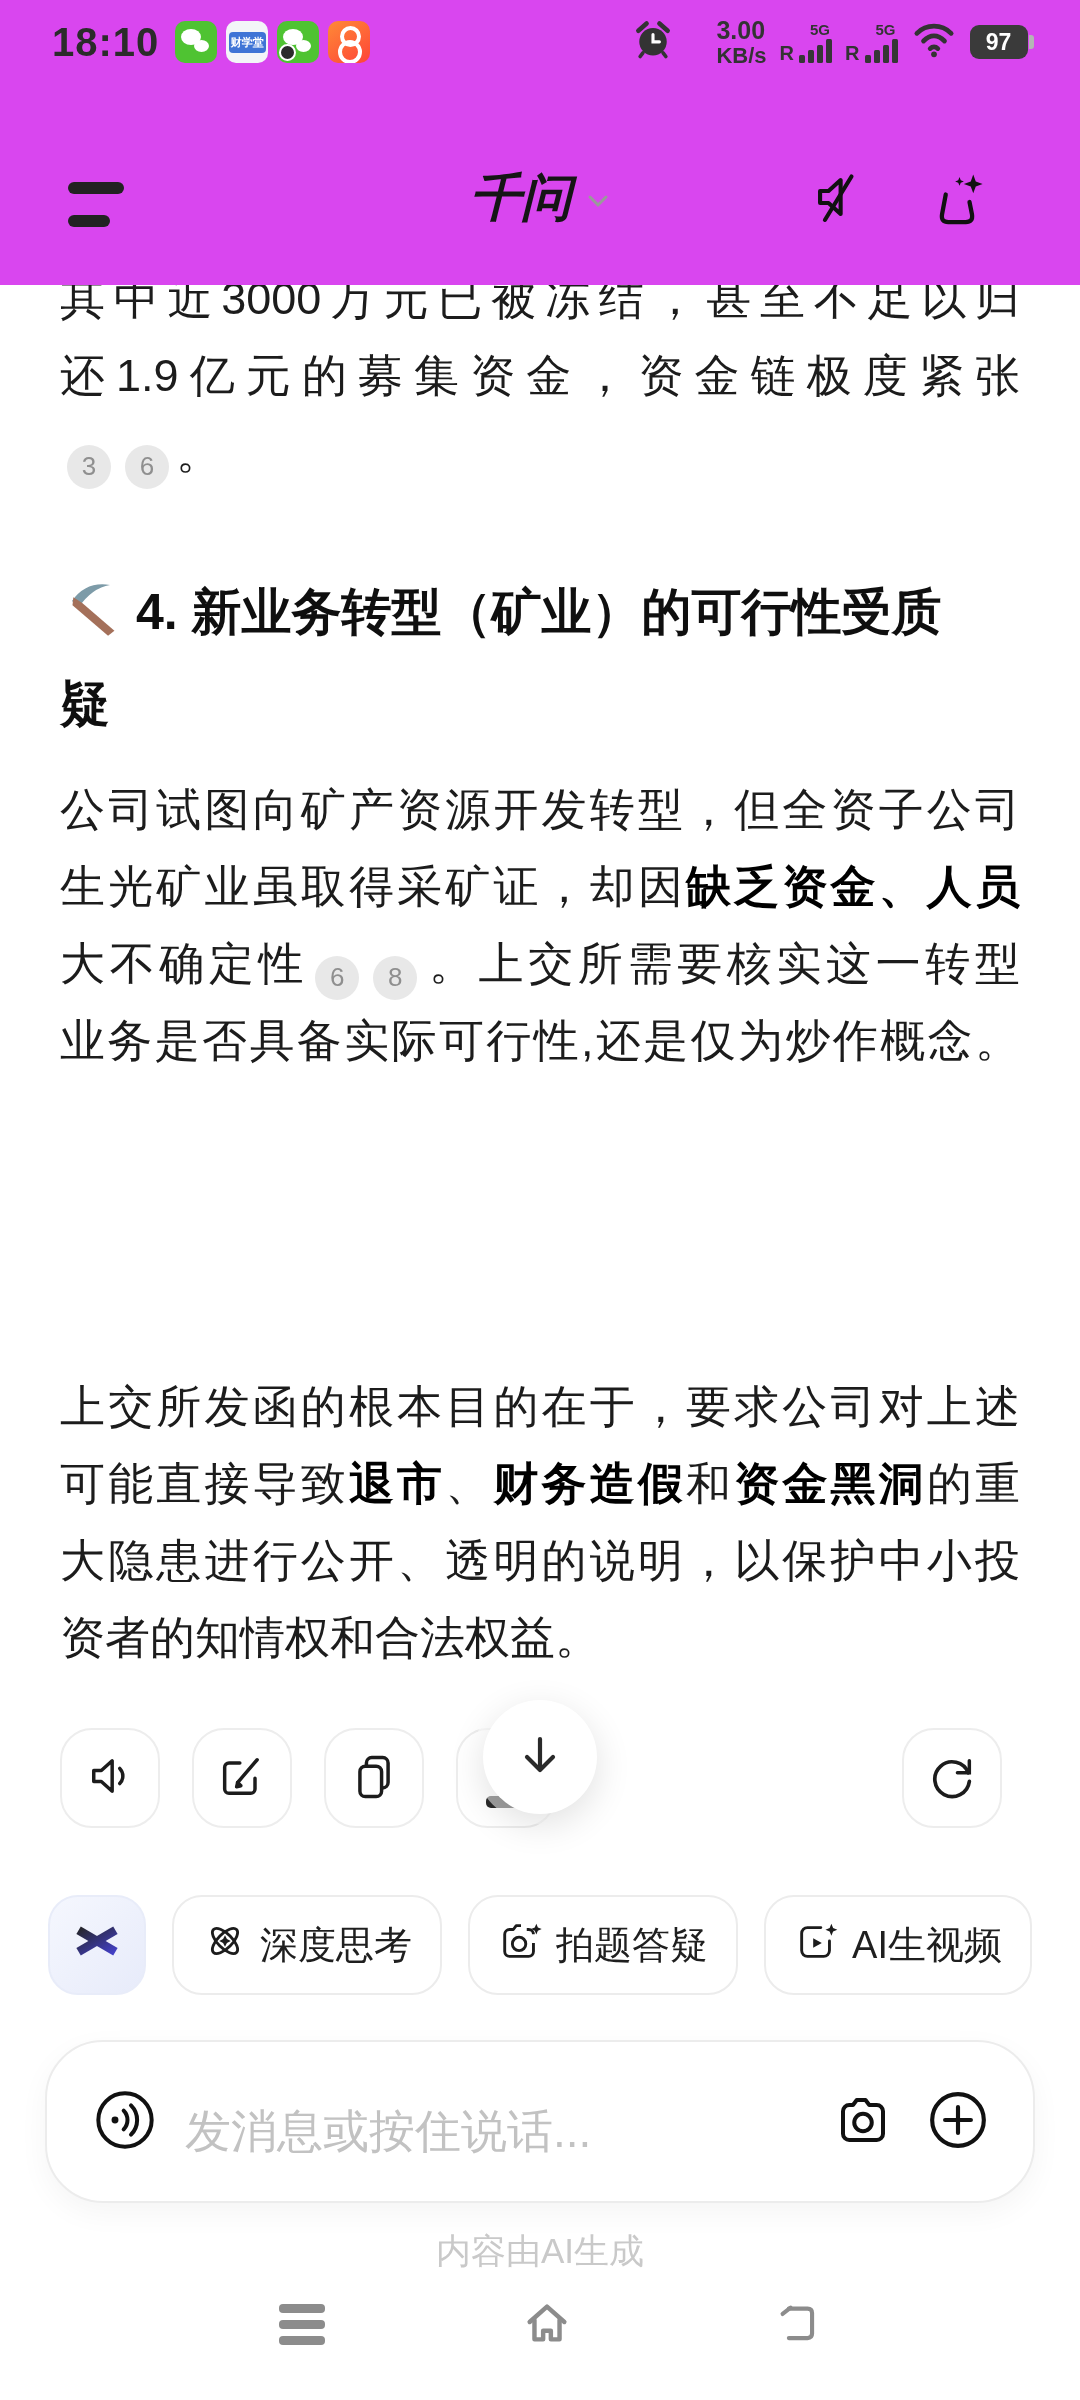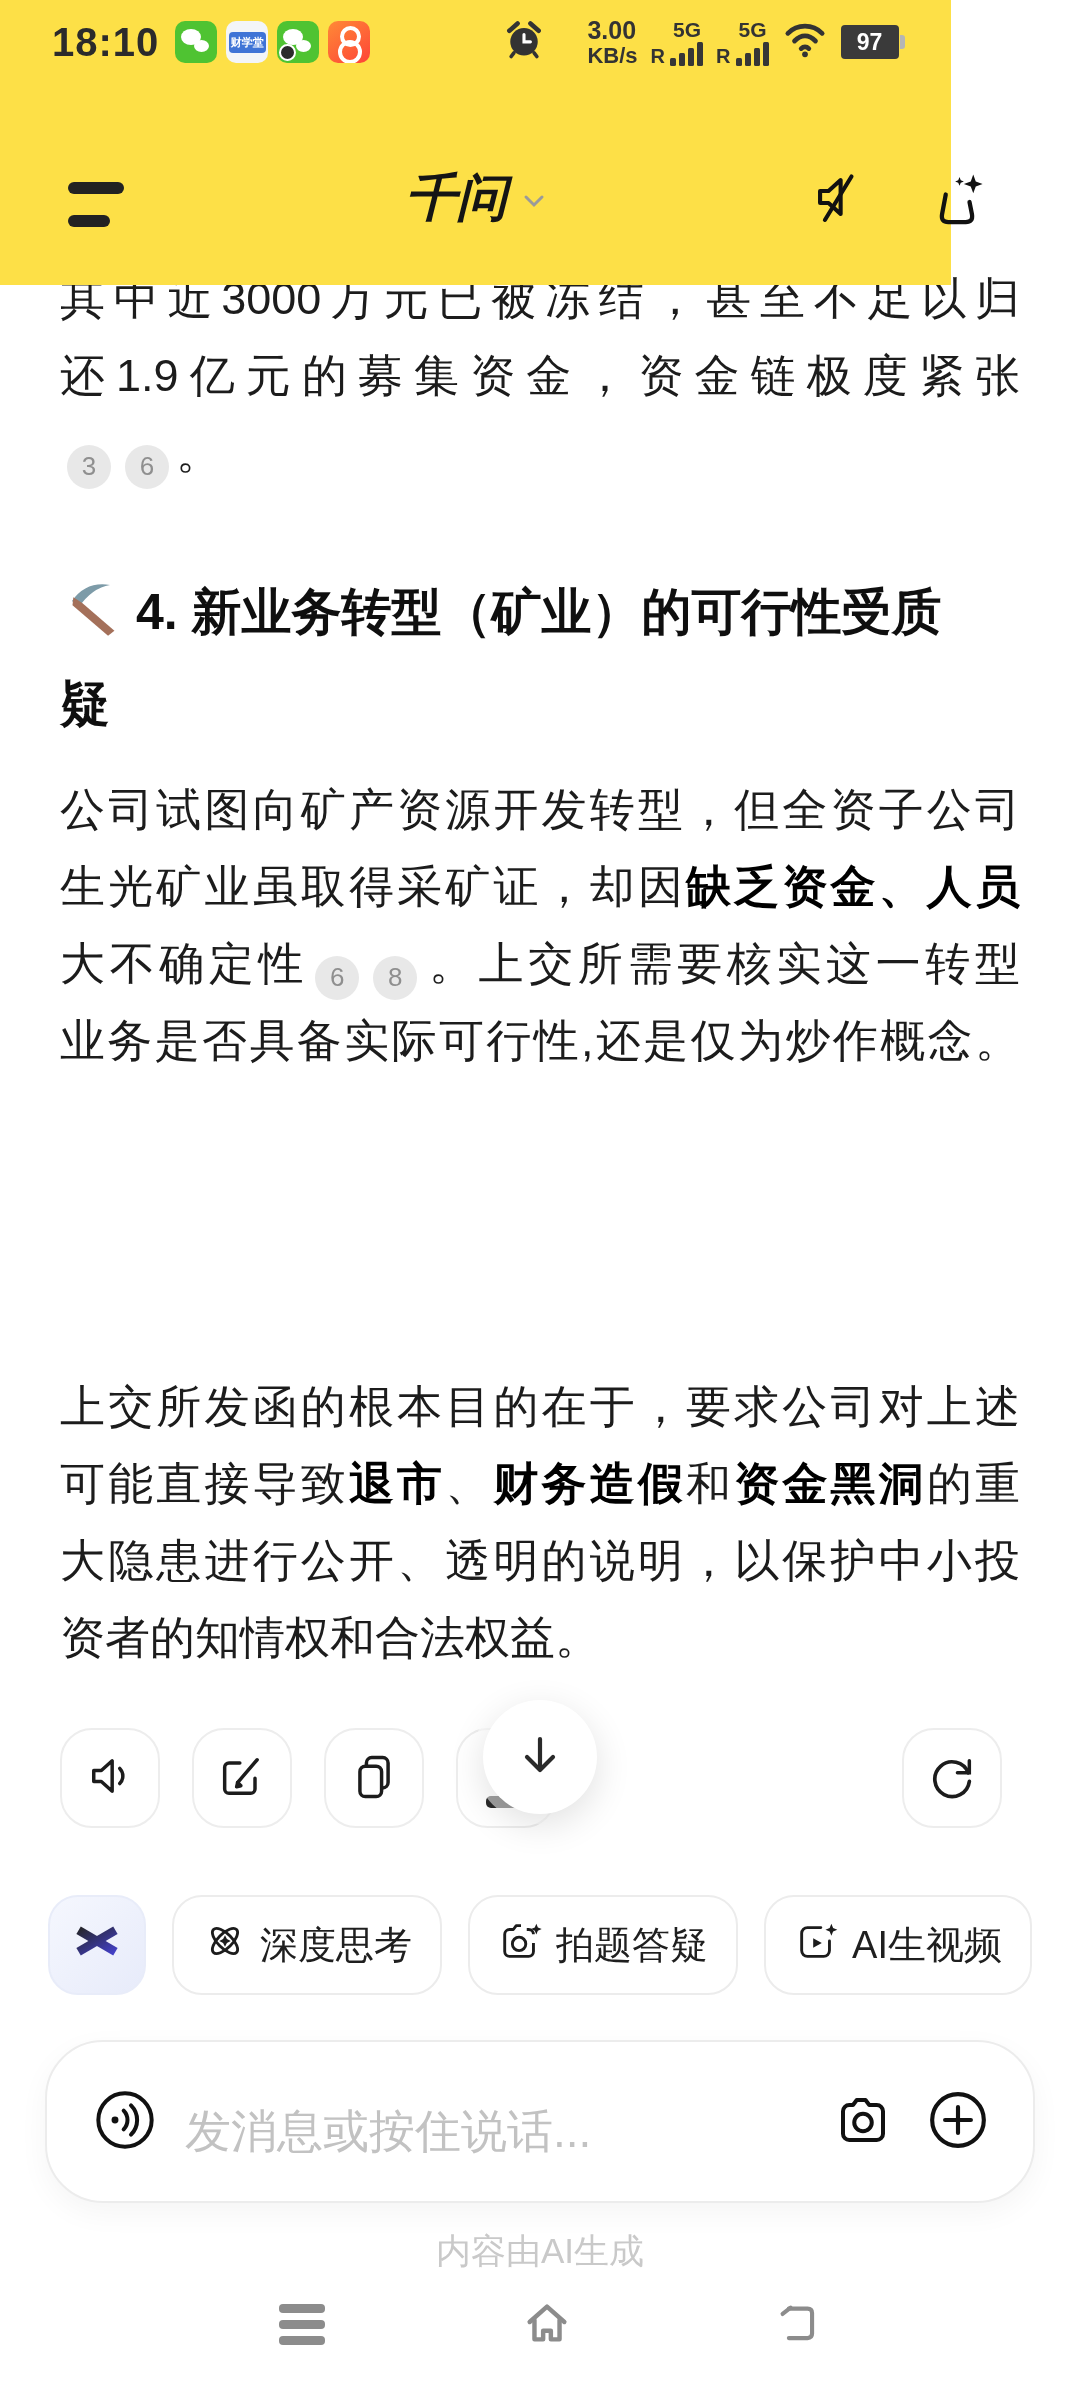--- a/index.html
+++ b/index.html
@@ -1,45 +1,45 @@
 <!DOCTYPE html>
 <html><head>
 <meta charset="utf-8">
 <style>
   html,body{margin:0;padding:0;background:#fff;}
   #screen{position:relative;width:1080px;height:2400px;background:#fff;overflow:hidden;
     font-family:"Liberation Sans","DejaVu Sans",sans-serif;color:#1c1c1c;}
 
   
-  .header{position:absolute;top:0;left:0;width:951px;height:285px;background:#fde047;z-index:20;}
+  .header{position:absolute;top:0;left:0;width:1080px;height:285px;background:#d946ef;z-index:20;}
   .status{position:absolute;top:14px;left:0;right:0;height:56px;display:flex;align-items:center;}
   .time{margin-left:52px;font-size:40px;font-weight:700;color:#2b2b2b;letter-spacing:1px;}
   .notif{display:flex;align-items:center;gap:9px;margin-left:16px;}
   .appicon{width:42px;height:42px;border-radius:10px;position:relative;overflow:hidden;}
   .ic-wechat{background:#4fc332;}
   .ic-wechat .bub1{position:absolute;left:6px;top:8px;width:20px;height:16px;background:#fff;border-radius:50%;}
   .ic-wechat .bub2{position:absolute;left:19px;top:19px;width:15px;height:12px;background:#fff;border-radius:50%;}
   .ic-cxt{background:#f3f5f8;display:flex;align-items:center;justify-content:center;}
   .ic-cxt .band{background:#3f74d6;color:#fff;font-size:11px;font-weight:700;border-radius:4px;padding:3px 2px;white-space:nowrap;}
   .badge-dot{position:absolute;left:2px;bottom:2px;width:13px;height:13px;border-radius:50%;background:#2b2b2b;border:2px solid #fff;}
   .ic-ks{background:linear-gradient(145deg,#ff8a36,#fe4438);}
   .ic-ks .k1{position:absolute;left:12px;top:5px;width:13px;height:13px;border:4px solid #fff;border-radius:50%;}
   .ic-ks .k2{position:absolute;left:10px;top:19px;width:16px;height:16px;border:4px solid #fff;border-radius:50%;}
   .stat-right{margin-left:auto;margin-right:46px;display:flex;align-items:center;gap:13px;}
   .netspeed{display:flex;flex-direction:column;align-items:flex-start;line-height:1;margin-left:28px;}
   .netspeed .v{font-size:25px;font-weight:700;color:#333;}
   .netspeed .u{font-size:22px;font-weight:700;color:#333;margin-top:2px;}
   .sim{display:flex;flex-direction:column;align-items:flex-end;line-height:1;}
-  .sim .tech{font-size:21px;font-weight:700;color:#333;margin-right:2px;}
+  .sim .tech{font-size:15px;font-weight:700;color:#333;margin-right:2px;}
   .sim .row{display:flex;align-items:flex-end;gap:3px;margin-top:2px;}
   .sim .r{font-size:20px;font-weight:700;color:#333;margin-right:2px;}
   .bars{display:flex;align-items:flex-end;gap:3px;}
   .bars i{display:block;width:6px;background:#363636;border-radius:1.5px;}
   .battery{position:relative;display:flex;align-items:center;}
-  .batt-body{width:58px;height:34px;border-radius:4px;background:#3a3a3a;color:#fff;
+  .batt-body{width:58px;height:34px;border-radius:9px;background:#3a3a3a;color:#fff;
     font-size:23px;font-weight:700;display:flex;align-items:center;justify-content:center;}
   .batt-nub{width:5px;height:14px;background:#b5b5b5;border-radius:0 3px 3px 0;margin-left:1.5px;}
 
   .appbar{position:absolute;top:76px;left:0;right:0;height:200px;}
   .hamburger{position:absolute;left:68px;top:106px;width:60px;height:48px;cursor:pointer;}
   .hamburger .l1{position:absolute;left:0;top:0;width:56px;height:12px;border-radius:6px;background:#222;}
   .hamburger .l2{position:absolute;left:0;top:33px;width:42px;height:12px;border-radius:6px;background:#222;}
   .title-wrap{position:absolute;left:0;right:0;top:88px;text-align:center;font-style:italic;}
   .title{font-size:51px;font-weight:700;color:#151515;}
   .chev{display:inline-block;margin-left:10px;vertical-align:6px;}

